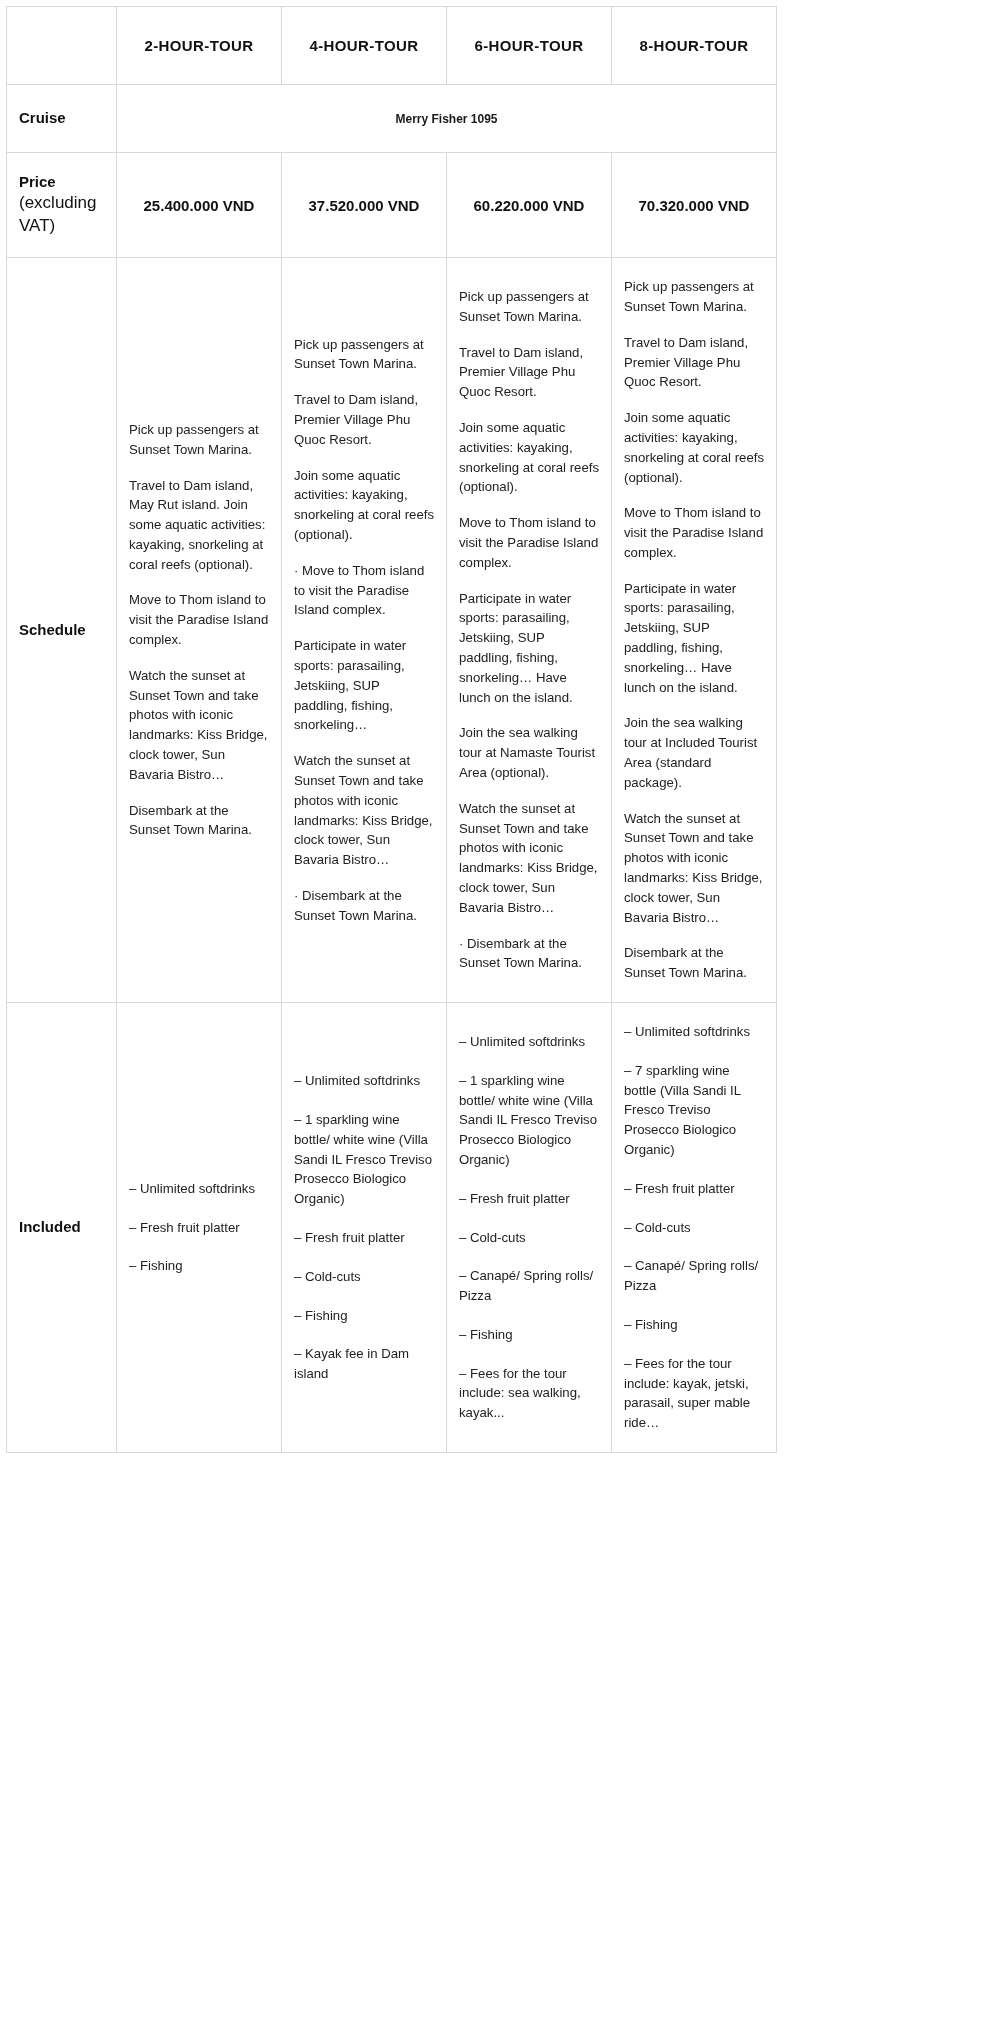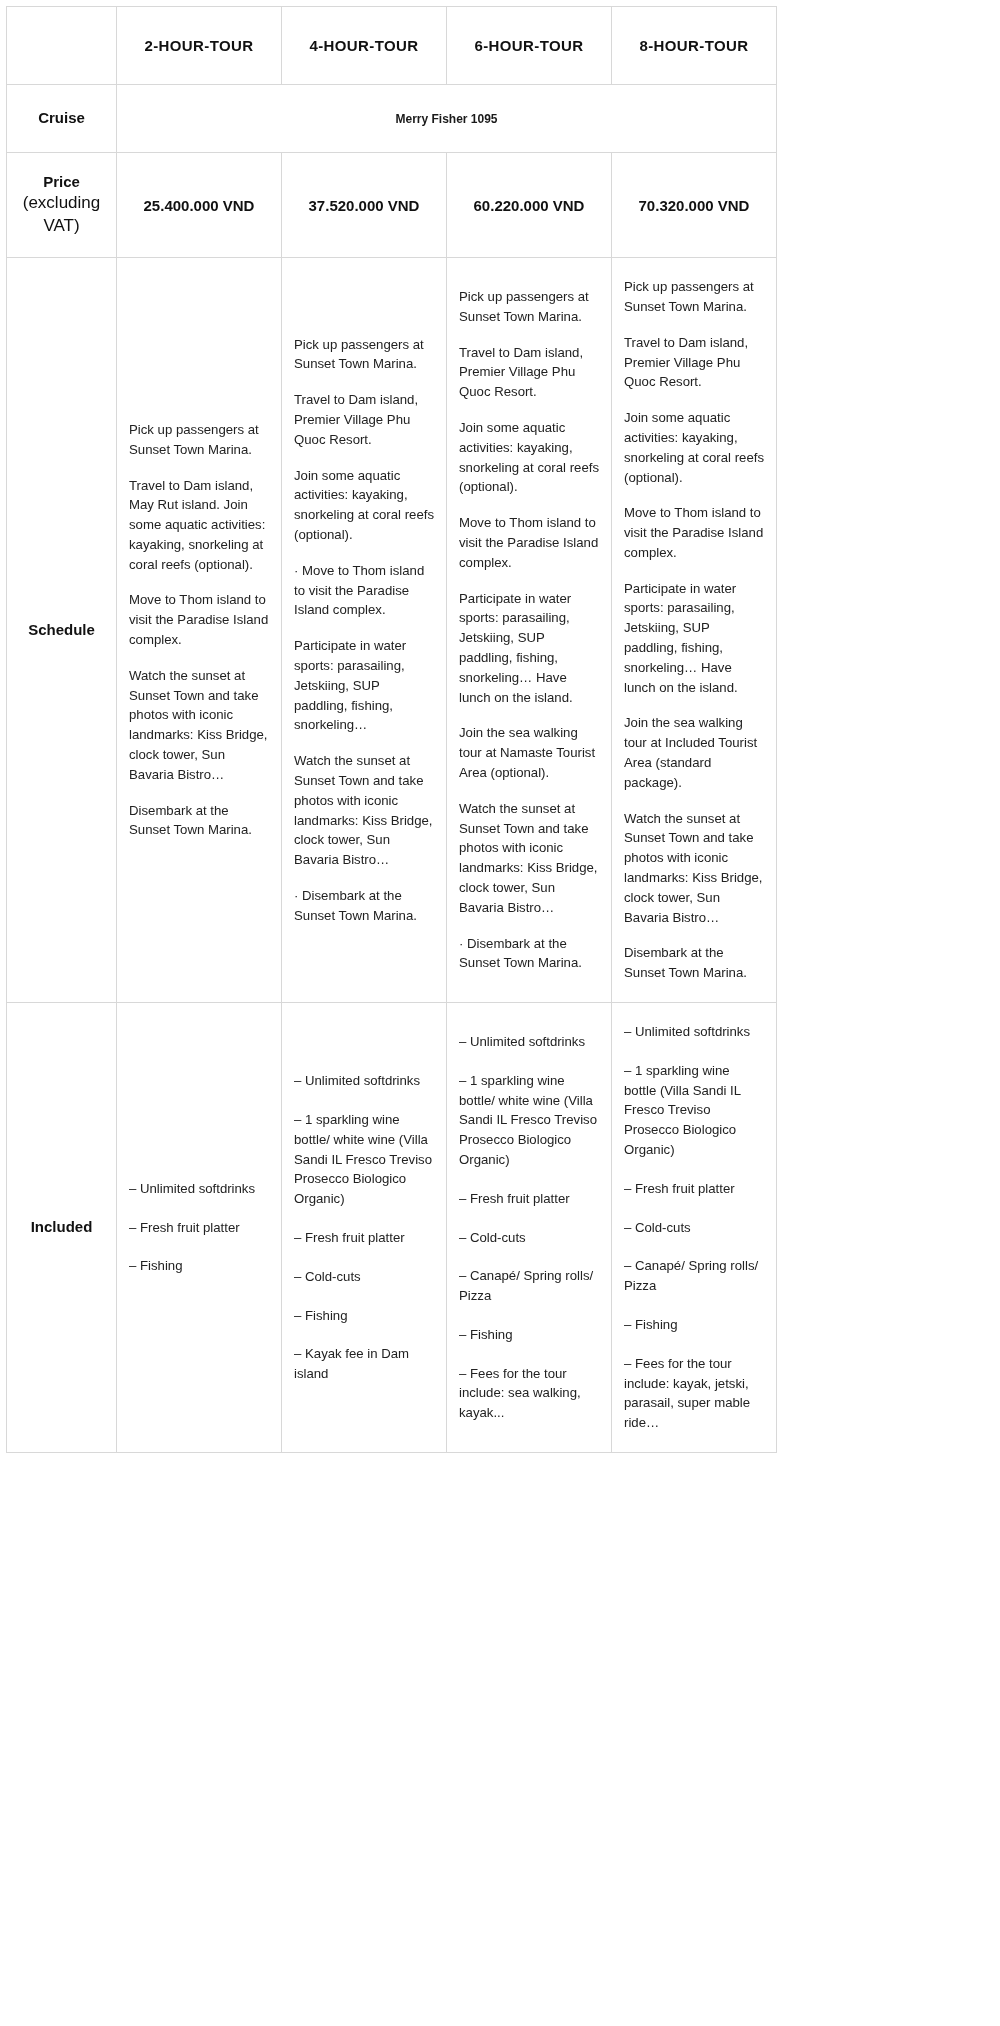--- a/index.html
+++ b/index.html
@@ -38,21 +38,20 @@
     text-align: center;
   }
   .hdr-blank { border: 1px solid #d8d8d8; }
   .tour-head {
     font-size: 15px;
     font-weight: bold;
     letter-spacing: 0.4px;
     color: #111;
   }
   .rowlabel {
-    text-align: center;
     font-size: 15px;
     font-weight: bold;
     color: #111;
     line-height: 1.35;
   }
   .rowlabel .sub {
     font-weight: normal;
     font-size: 17px;
     display: block;
   }
@@ -189,21 +188,21 @@
             <p>– Unlimited softdrinks</p>
             <p>– 1 sparkling wine bottle/ white wine (Villa Sandi IL Fresco Treviso Prosecco Biologico Organic)</p>
             <p>– Fresh fruit platter</p>
             <p>– Cold-cuts</p>
             <p>– Canapé/ Spring rolls/ Pizza</p>
             <p>– Fishing</p>
             <p>– Fees for the tour include: sea walking, kayak...</p>
           </td>
         <td class="included-cell">
             <p>– Unlimited softdrinks</p>
-            <p>– 1 sparkling wine bottle (Villa Sandi IL Fresco Treviso Prosecco Biologico Organic)</p>
+            <p>– 7 sparkling wine bottle (Villa Sandi IL Fresco Treviso Prosecco Biologico Organic)</p>
             <p>– Fresh fruit platter</p>
             <p>– Cold-cuts</p>
             <p>– Canapé/ Spring rolls/ Pizza</p>
             <p>– Fishing</p>
             <p>– Fees for the tour include: kayak, jetski, parasail, super mable ride…</p>
           </td>
       </tr>
     </tbody>
   </table>
 </div>

